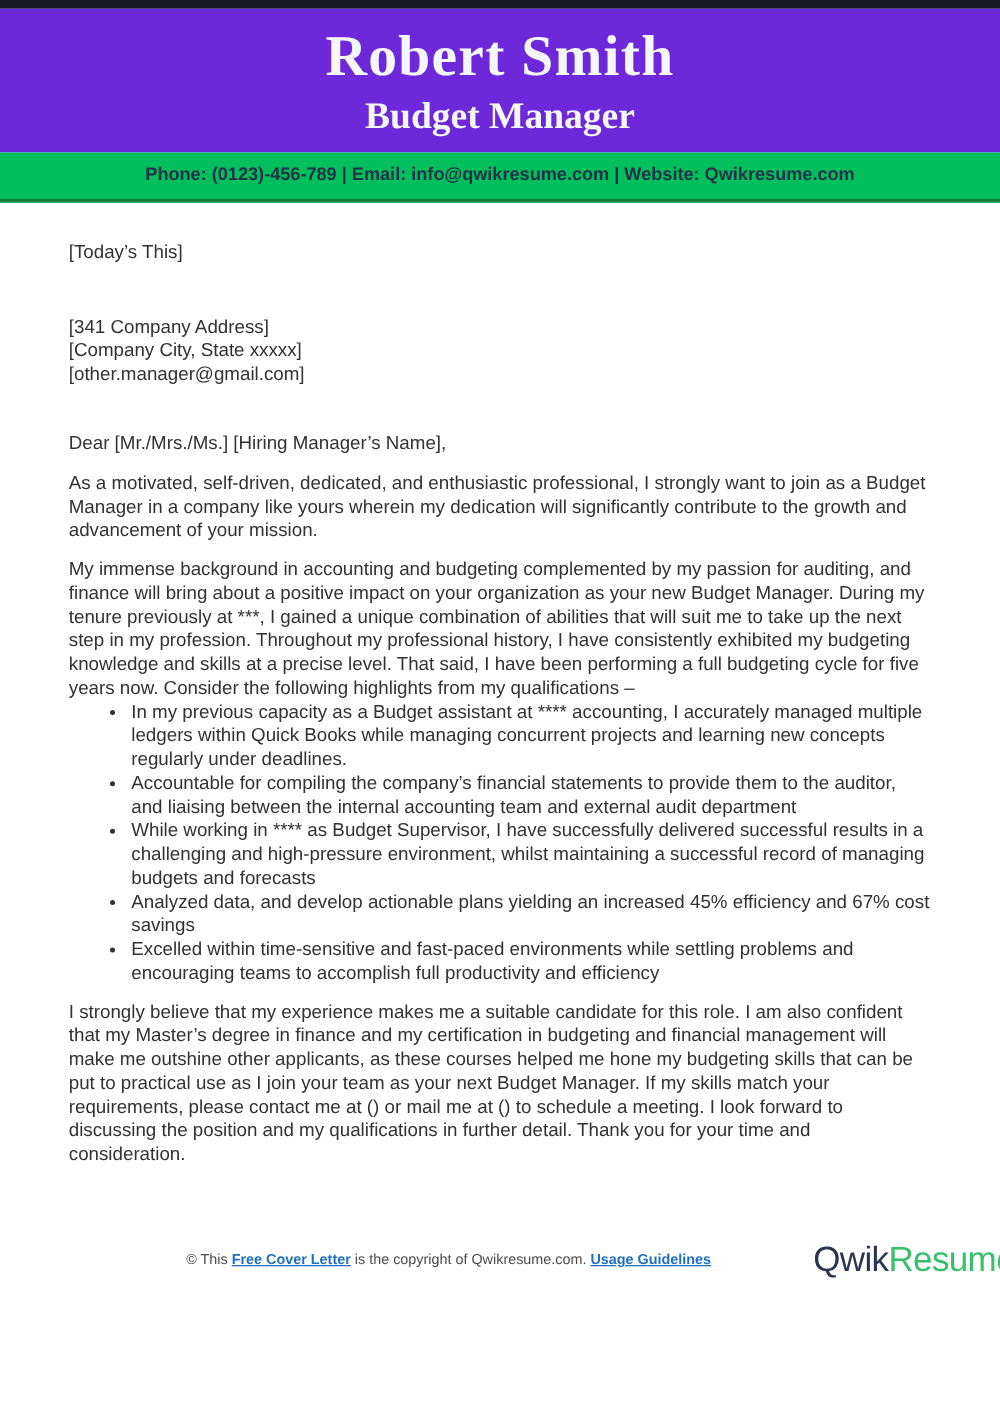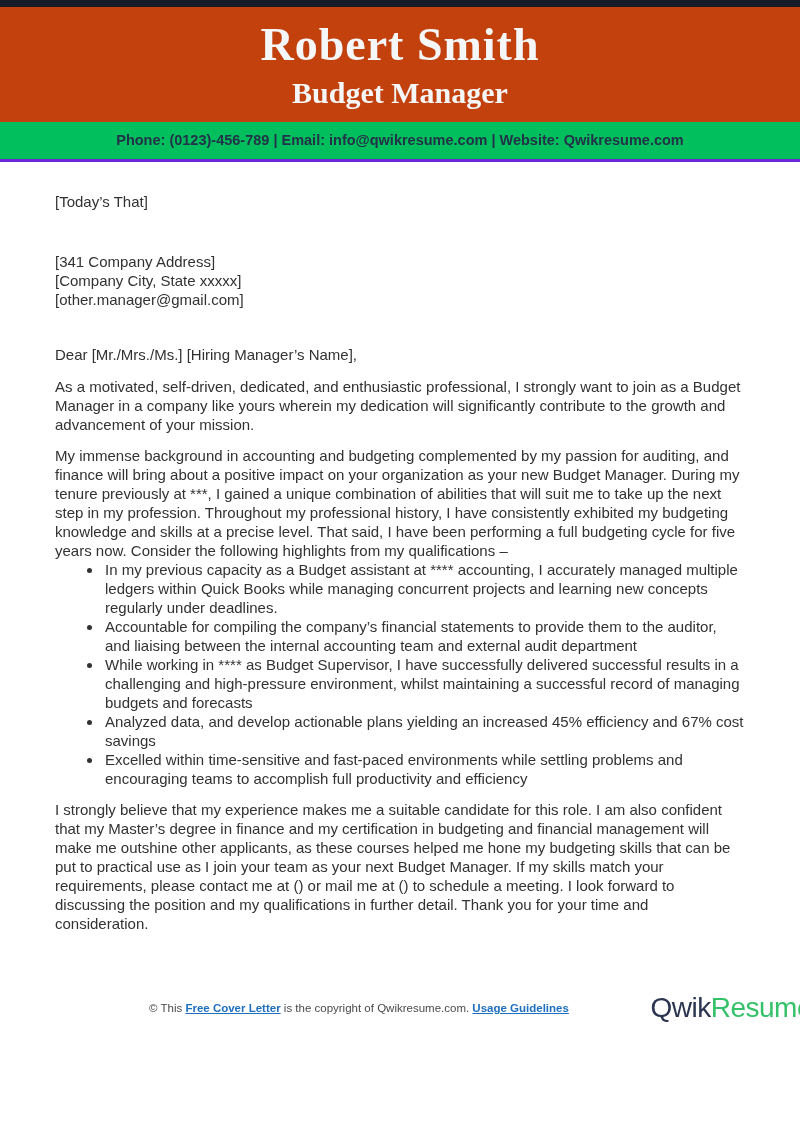--- a/index.html
+++ b/index.html
@@ -11,21 +11,21 @@
     font-family: "Liberation Sans", "DejaVu Sans", sans-serif;
     color: #333333;
     overflow: hidden;
     position: relative;
   }
   .top-strip {
     height: 7px;
     background: #151c27;
   }
   .header {
-    background: #c2410c;
+    background: #6d28d9;
     height: 115px;
     text-align: center;
     padding-top: 10px;
   }
   .header .name {
     font-family: "Liberation Serif", "DejaVu Serif", serif;
     font-weight: 700;
     font-size: 46px;
     line-height: 56px;
     color: #f4f6f8;
@@ -33,21 +33,21 @@
   }
   .header .job-title {
     font-family: "Liberation Serif", "DejaVu Serif", serif;
     font-weight: 700;
     font-size: 30px;
     line-height: 40px;
     color: #f4f6f8;
   }
   .contact-bar {
     background: #00bf5c;
-    border-bottom: 3px solid #6d28d9;
+    border-bottom: 3px solid #15803d;
     height: 40px;
     line-height: 37px;
     text-align: center;
     color: #233248;
     font-weight: 700;
     font-size: 14.5px;
   }
   .letter {
     padding: 0 55px;
     font-size: 15px;
@@ -101,21 +101,21 @@
 <header class="header">
   <div class="name">Robert Smith</div>
   <div class="job-title">Budget Manager</div>
 </header>
 
 <div class="contact-bar">
   <span>Phone: (0123)-456-789 | Email: info@qwikresume.com | Website: Qwikresume.com</span>
 </div>
 
 <main class="letter">
-  <div class="date-line">[Today’s That]</div>
+  <div class="date-line">[Today’s This]</div>
 
   <div class="address-block">
     <div>[341 Company Address]</div>
     <div>[Company City, State xxxxx]</div>
     <div>[other.manager@gmail.com]</div>
   </div>
 
   <div class="salutation">Dear [Mr./Mrs./Ms.] [Hiring Manager’s Name],</div>
 
   <p class="para first-para">As a motivated, self-driven, dedicated, and enthusiastic professional, I strongly want to join as a Budget Manager in a company like yours wherein my dedication will significantly contribute to the growth and advancement of your mission.</p>

